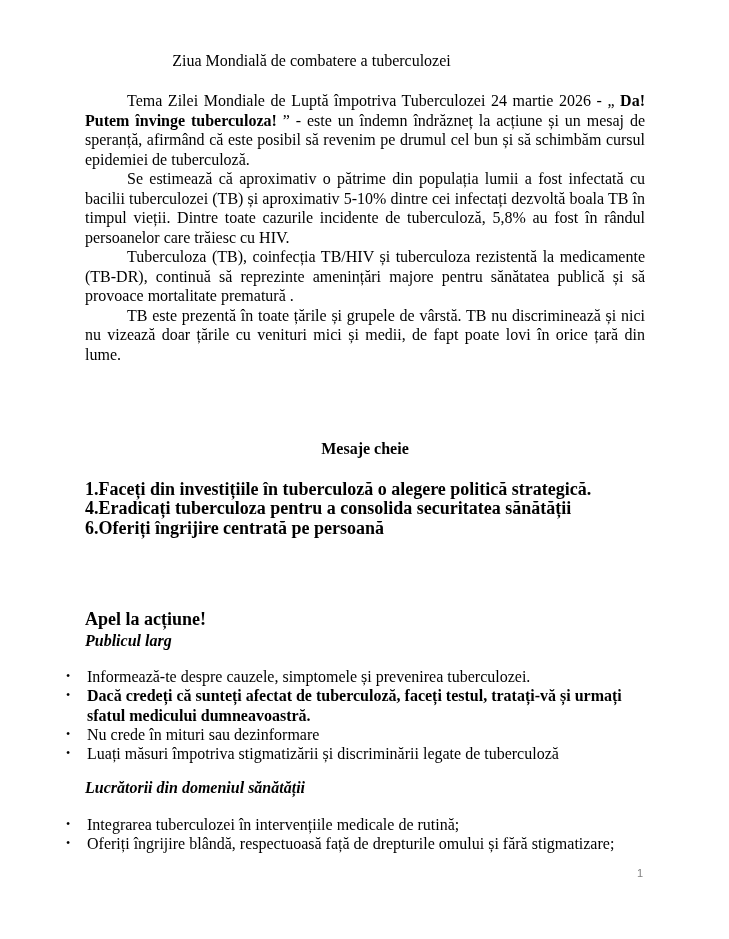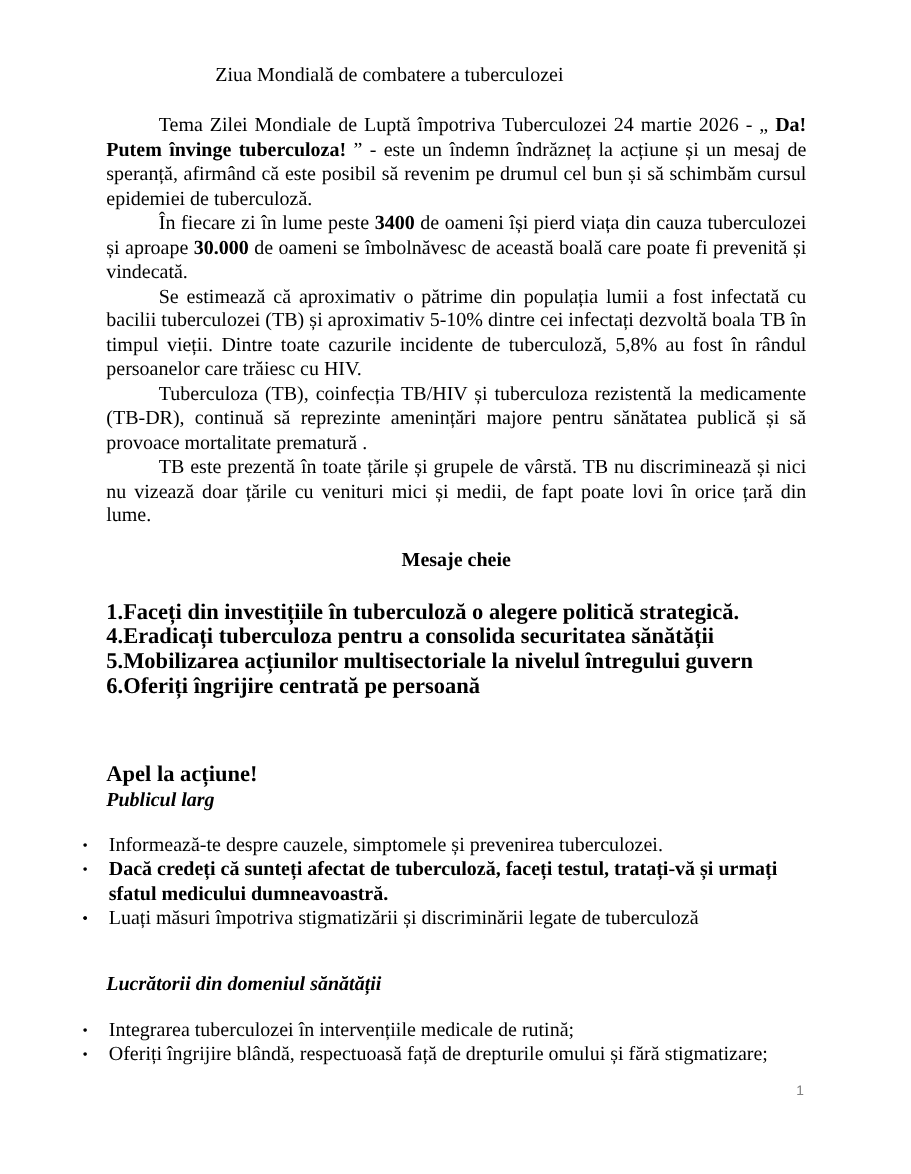--- a/index.html
+++ b/index.html
@@ -21,42 +21,40 @@
 </style>
 </head>
 <body>
 
 <div class="page">
 
   <div class="title">Ziua Mondială de combatere a tuberculozei</div>
 
   <div class="body" style="top:91px;">
     <p class="para"><span>Tema Zilei Mondiale de Luptă împotriva Tuberculozei 24 martie 2026 - „ </span><b>Da! Putem învinge tuberculoza!</b><span> ” - este un îndemn îndrăzneț la acțiune și un mesaj de speranță, afirmând că este posibil să revenim pe drumul cel bun și să schimbăm cursul epidemiei de tuberculoză.</span></p>
-    <p class="para"><span>În fiecare zi în lume peste </span><b>3400</b><span> de oameni își pierd viața din cauza tuberculozei și aproape </span><b>30.000</b><span> de oameni se îmbolnăvesc de această boală care poate fi prevenită și vindecată.</span></p>
     <p class="para"><span>Se estimează că aproximativ o pătrime din populația lumii a fost infectată cu bacilii tuberculozei (TB) și aproximativ 5-10% dintre cei infectați dezvoltă boala TB în timpul vieții. Dintre toate cazurile incidente de tuberculoză, 5,8% au fost în rândul persoanelor care trăiesc cu HIV.</span></p>
     <p class="para"><span>Tuberculoza (TB), coinfecția TB/HIV și tuberculoza rezistentă la medicamente (TB-DR), continuă să reprezinte amenințări majore pentru sănătatea publică și să provoace mortalitate prematură .</span></p>
     <p class="para"><span>TB este prezentă în toate țările și grupele de vârstă. TB nu discriminează și nici nu vizează doar țările cu venituri mici și medii, de fapt poate lovi în orice țară din lume.</span></p>
   </div>
 
   <div class="body" style="top:439px;">
     <p class="heading">Mesaje cheie</p>
     <div style="height:21px;"></div>
     <p class="msg">1.Faceți din investițiile în tuberculoză o alegere politică strategică.</p>
     <p class="msg">4.Eradicați tuberculoza pentru a consolida securitatea sănătății</p>
-    <p class="msg">5.Mobilizarea acțiunilor multisectoriale la nivelul întregului guvern</p>
     <p class="msg">6.Oferiți îngrijire centrată pe persoană</p>
   </div>
 
   <div class="apel">Apel la acțiune!</div>
   <div class="sub" style="top:632px;">Publicul larg</div>
 
   <ul class="bul" style="top:667px;">
     <li><span class="dot">•</span><span>Informează-te despre cauzele, simptomele și prevenirea tuberculozei.</span></li>
     <li style="width:350px;"><span class="dot">•</span><span style="display:inline-block;width:540px;font-weight:bold;">Dacă credeți că sunteți afectat de tuberculoză, faceți testul, tratați-vă și urmați sfatul medicului dumneavoastră.</span></li>
-    <li><span class="dot">•</span></li>
+    <li><span class="dot">•</span><span>Nu crede în mituri sau dezinformare</span></li>
     <li><span class="dot">•</span><span>Luați măsuri împotriva stigmatizării și discriminării legate de tuberculoză</span></li>
   </ul>
 
   <div class="sub" style="top:779px;">Lucrătorii din domeniul sănătății</div>
 
   <ul class="bul" style="top:815px;">
     <li><span class="dot">•</span><span>Integrarea tuberculozei în intervențiile medicale de rutină;</span></li>
     <li><span class="dot">•</span><span>Oferiți îngrijire blândă, respectuoasă față de drepturile omului și fără stigmatizare;</span></li>
   </ul>
 

